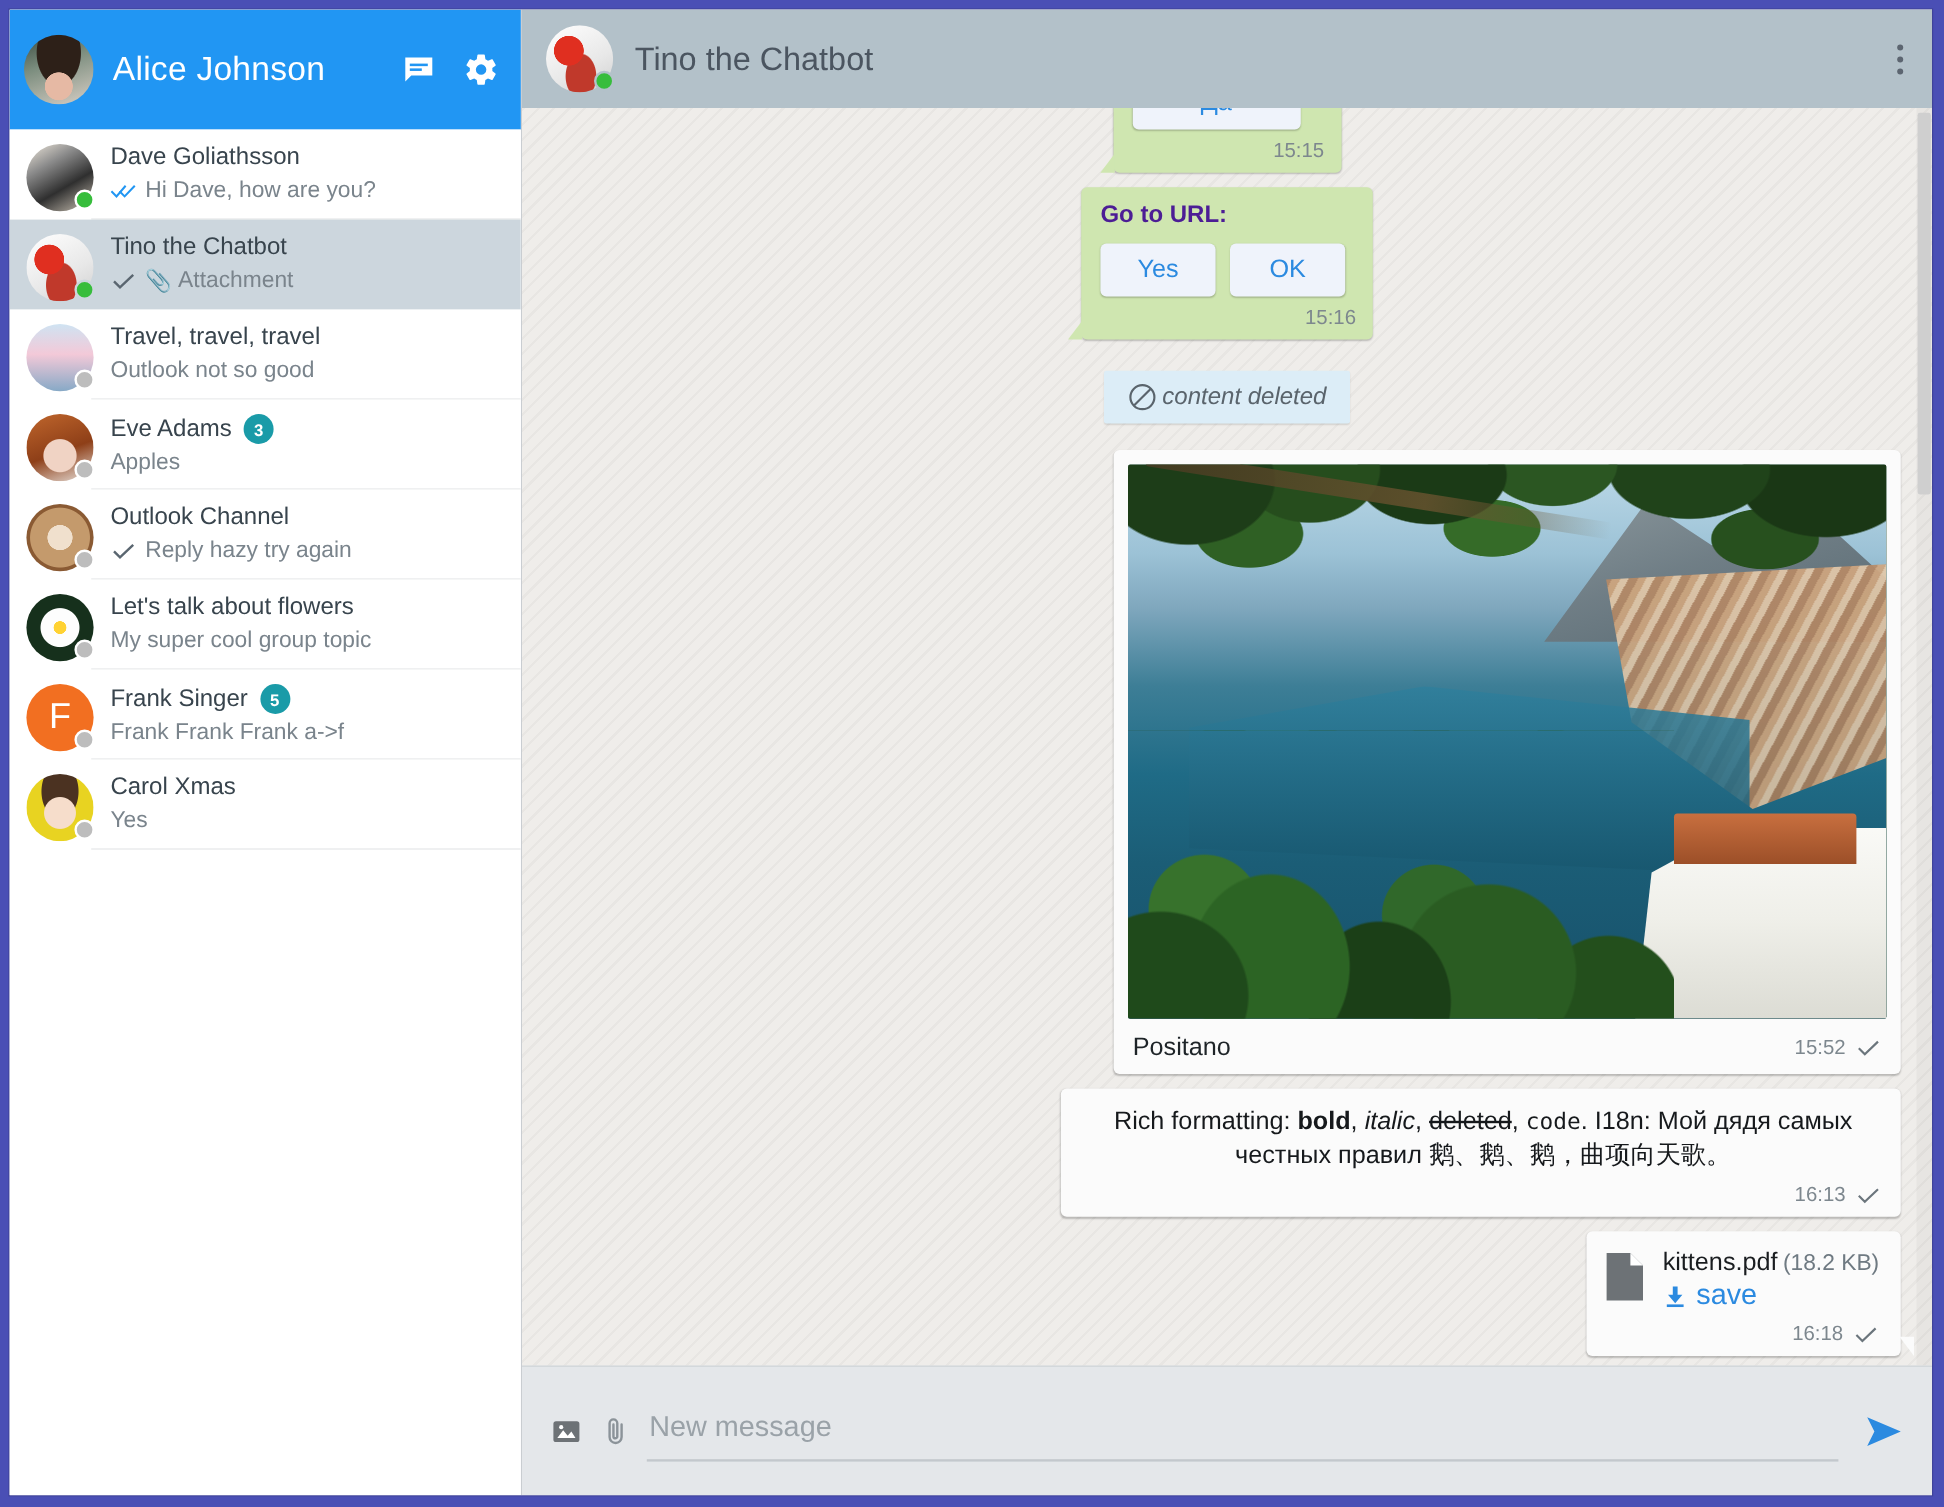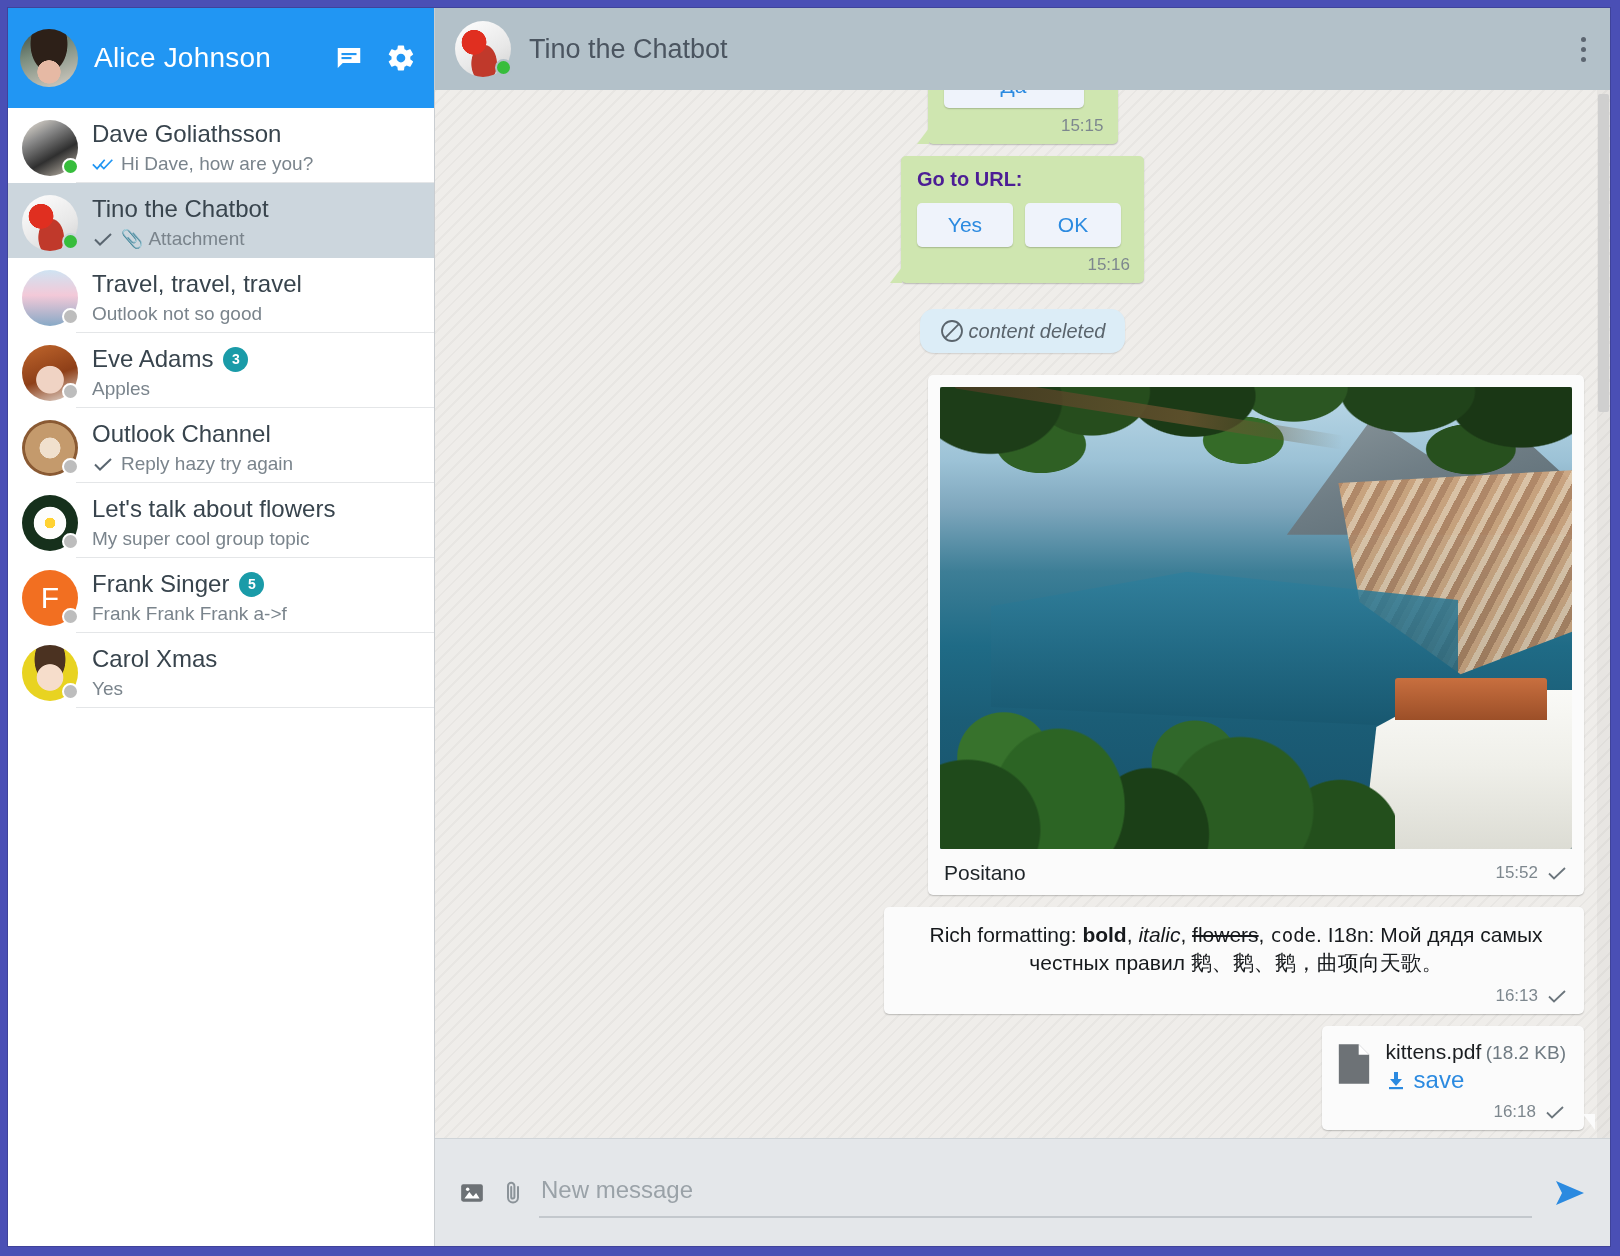--- a/index.html
+++ b/index.html
@@ -116,21 +116,21 @@
     border-radius: 50%;
     border: 2px solid #ffffff;
     background: #bdbdbd;
   }
   .presence.online { background: #37bd3c; }
   .chat-item.selected .presence { border-color: #ccd6dd; }
 
   .chat-texts { flex: 1; min-width: 0; padding-left: 14px; padding-top: 2px; }
   .chat-title-row { display: flex; align-items: center; gap: 10px; }
   .chat-title {
-    font-size: 24px; color: #38444d;
+    font-size: 20px; color: #38444d;
     white-space: nowrap; overflow: hidden; text-overflow: ellipsis;
   }
   .badge {
     background: #1a9ba8;
     color: #ffffff;
     font-size: 14px;
     font-weight: bold;
     min-width: 25px; height: 25px;
     border-radius: 13px;
     display: flex; align-items: center; justify-content: center;
@@ -239,21 +239,21 @@
   .prompt-label { font-size: 20px; font-weight: bold; color: #4c1d95; }
 
   .meta {
     display: flex; align-items: center; justify-content: flex-end;
     gap: 8px; margin-top: 8px;
   }
   .time { font-size: 17px; color: #7d878e; }
 
   .sys-pill {
     background: #dcedf7;
-    border-radius: 14px;
+    border-radius: 2px;
     padding: 10px 20px;
     display: flex; align-items: center; gap: 5px;
     font-style: italic;
     font-size: 20px;
     color: #5a646c;
     box-shadow: 0 1px 1.5px rgba(0,0,0,0.12);
   }
 
   .photo-bubble { padding: 12px 12px 8px 12px; width: 656px; }
   .photo {
@@ -649,21 +649,21 @@
                     </svg>
               </span>
             </span>
           </div>
         </div>
       </div>
 
       <div class="msg-row out">
         <div class="bubble white rich-bubble">
           <div class="rich-text">
-            <span>Rich formatting: </span><b>bold</b><span>, </span><i>italic</i><span>, </span><s>flowers</s><span>, </span><code>code</code><span>. I18n: Мой дядя самых честных правил 鹅、鹅、鹅，曲项向天歌。</span>
+            <span>Rich formatting: </span><b>bold</b><span>, </span><i>italic</i><span>, </span><s>deleted</s><span>, </span><code>code</code><span>. I18n: Мой дядя самых честных правил 鹅、鹅、鹅，曲项向天歌。</span>
           </div>
           <div class="meta">
             <span class="time">16:13</span>
             <span class="tick">
               <svg width="22" height="16" viewBox="0 0 20 16">
                     <path d="M2 8.5l5 5L18 3" stroke="#6b757c" stroke-width="1.8" fill="none"></path>
                   </svg>
             </span>
           </div>
         </div>

